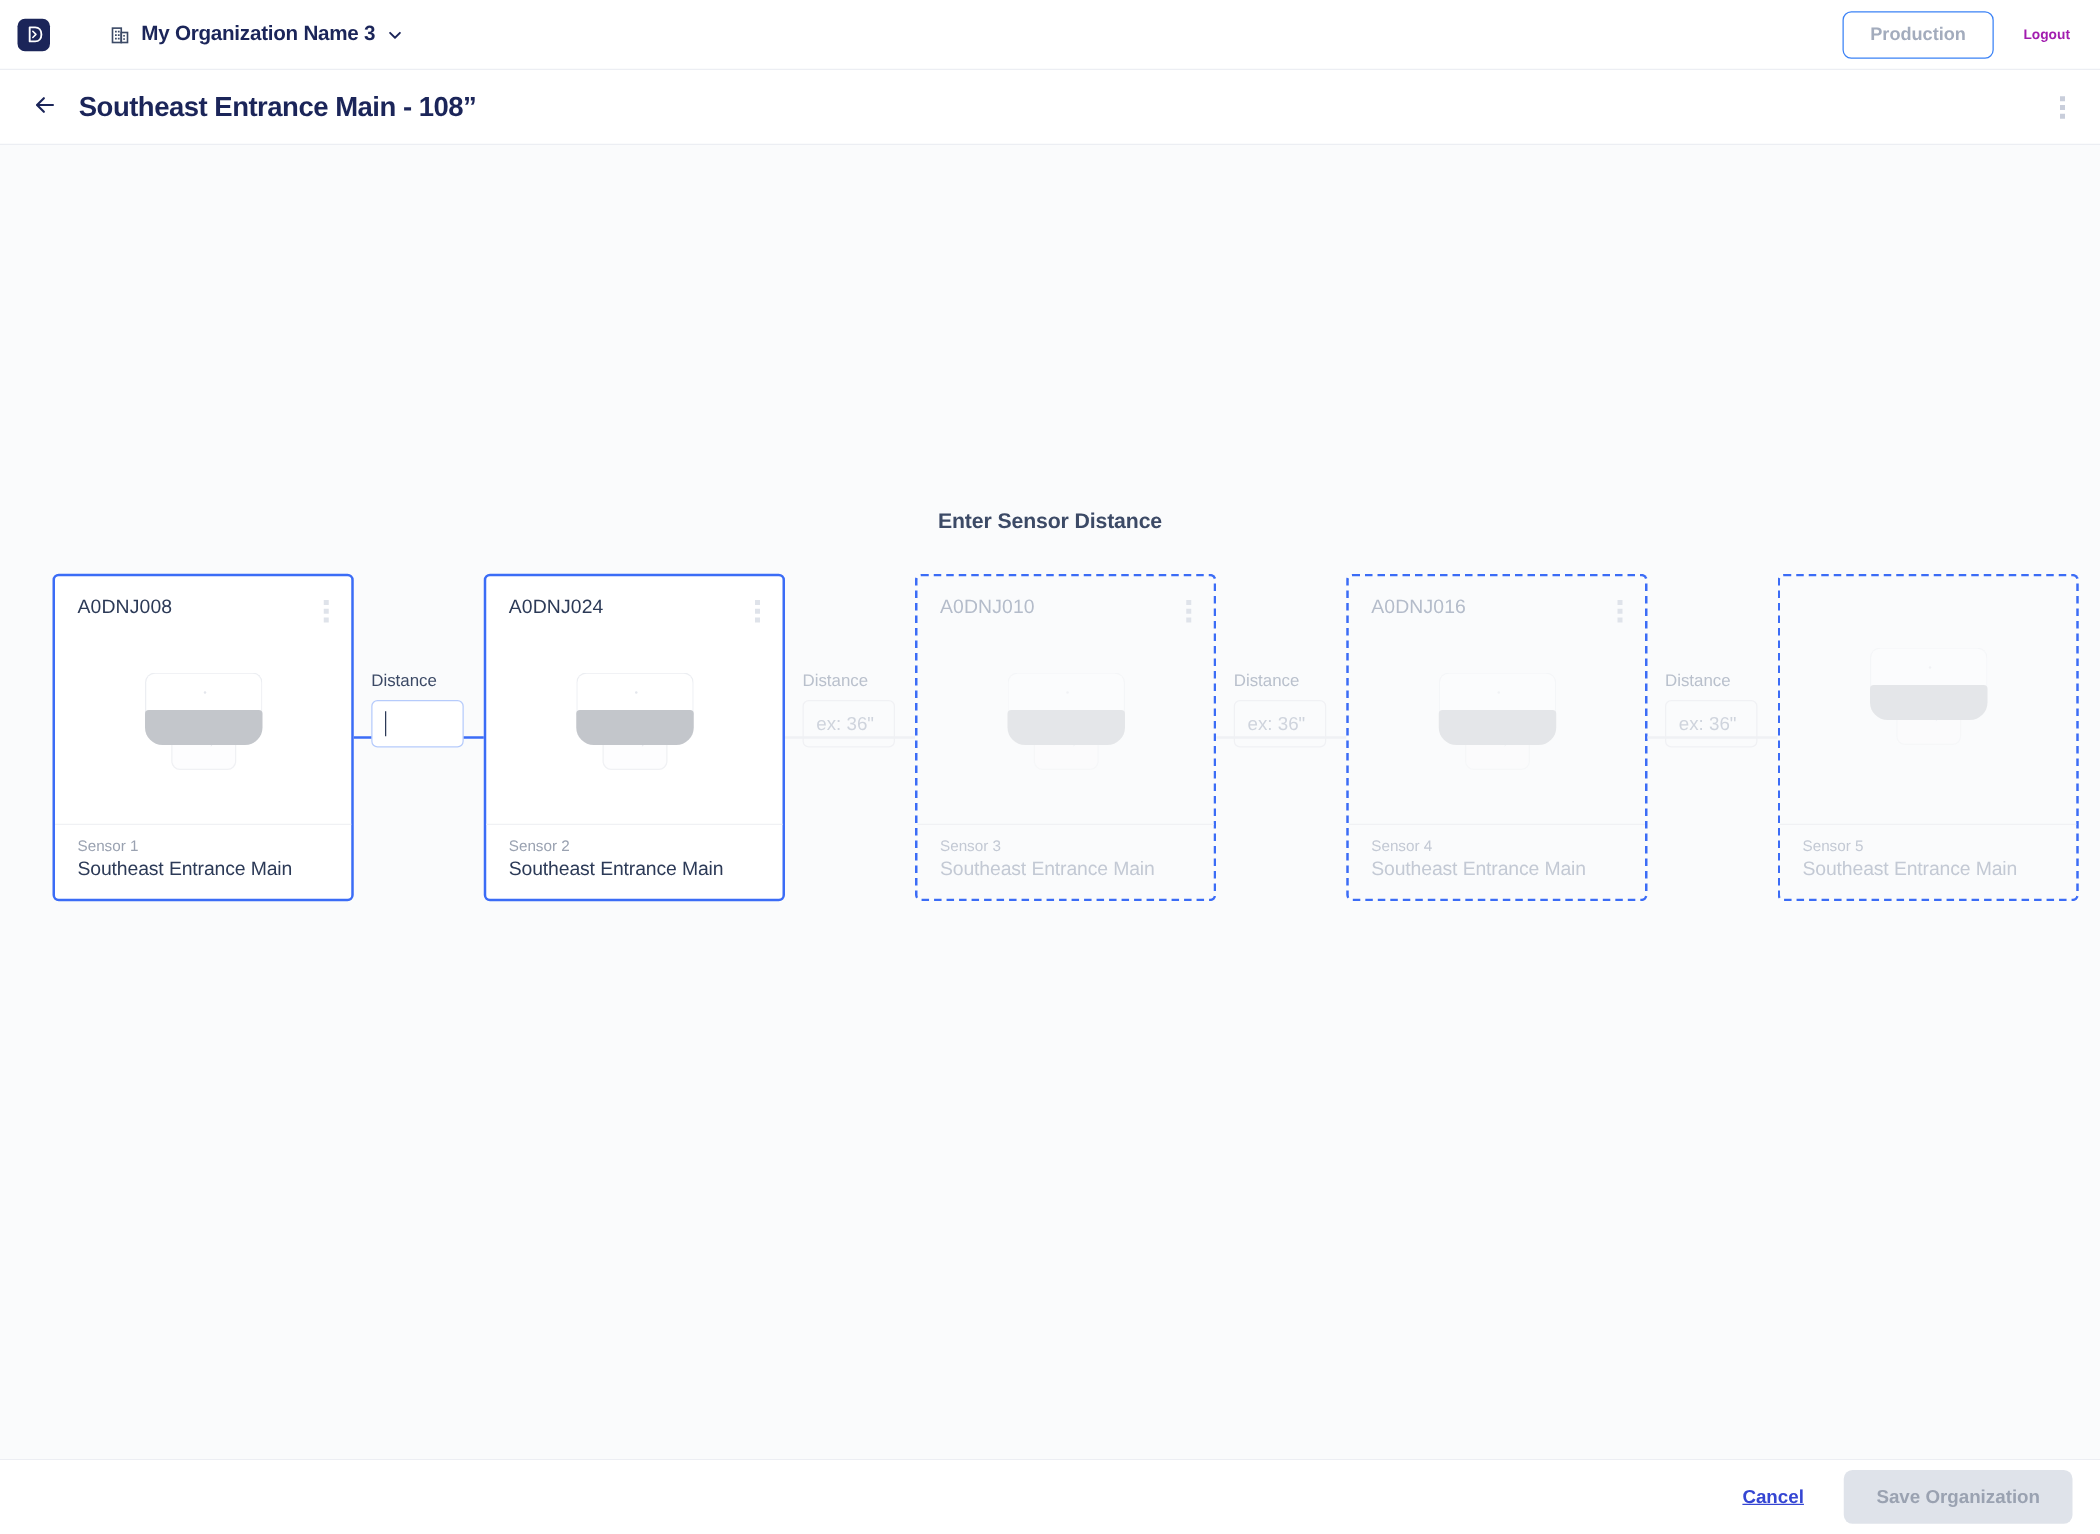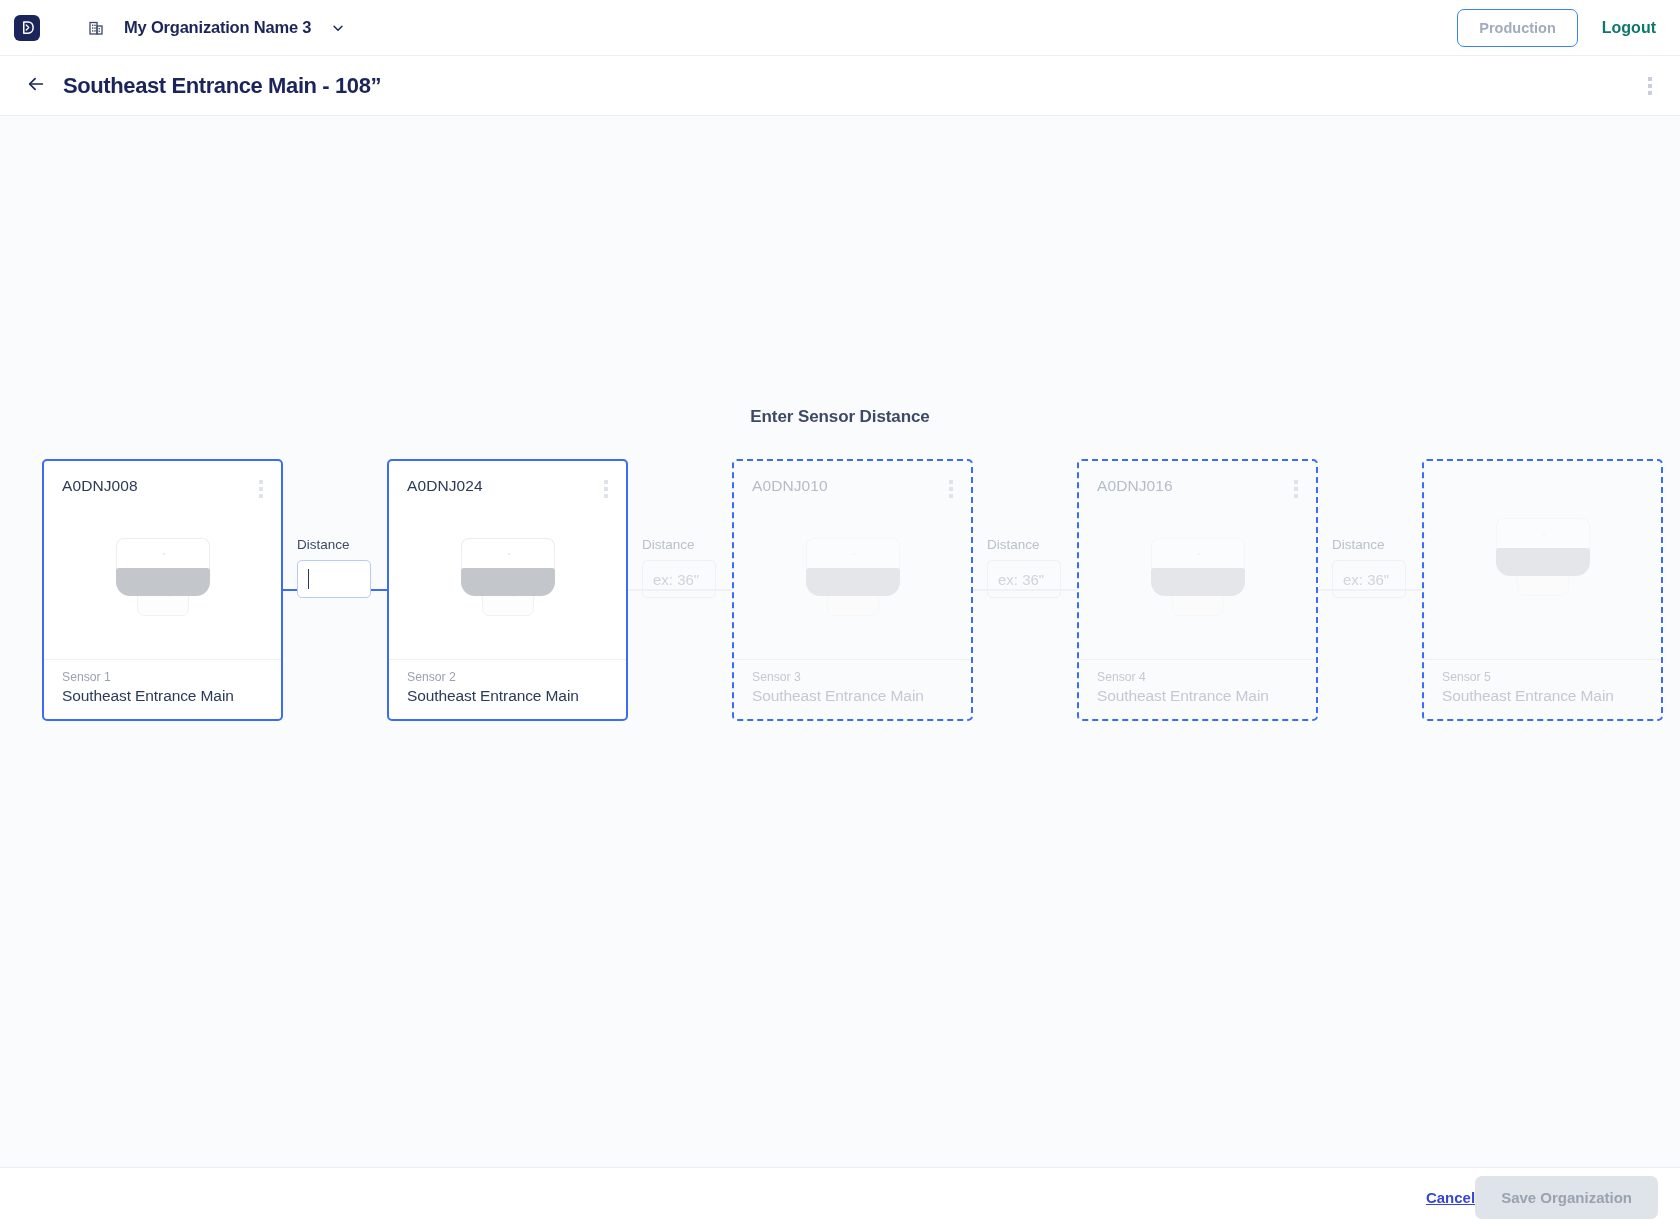--- a/index.html
+++ b/index.html
@@ -24,21 +24,21 @@
   }
   .brand-logo {
     width: 26px; height: 26px;
     background: #1b2559;
     border-radius: 6px;
     display: flex; align-items: center; justify-content: center;
     flex: none;
   }
   .brand-logo svg { display: block; }
   .org-chip {
-    display: flex; align-items: center; gap: 20px;
+    display: flex; align-items: center; gap: 9px;
     margin-left: 48px;
     cursor: pointer;
   }
   .org-icon { width: 16px; height: 16px; display: block; color: #3c4a66; }
   .org-name {
     font-size: 16.5px;
     font-weight: 600;
     color: #1b2559;
     letter-spacing: -0.2px;
   }
@@ -53,22 +53,22 @@
     background: #fff;
     color: #a3acbd;
     font-size: 14.5px;
     font-weight: 600;
     font-family: "Liberation Sans", sans-serif;
     padding: 10px 21px;
     cursor: pointer;
   }
   .logout-btn {
     background: none; border: none;
-    color: #0f766e;
-    font-size: 16px;
+    color: #a21caf;
+    font-size: 11px;
     font-weight: 700;
     font-family: "Liberation Sans", sans-serif;
     cursor: pointer;
     padding: 4px 2px;
     text-align: center;
   }
 
   
   .pagehead {
     height: 60px;
@@ -290,20 +290,21 @@
   }
 
   
   .bottombar {
     height: 60px;
     background: #ffffff;
     border-top: 1px solid #eceef3;
     display: flex;
     align-items: center;
     justify-content: flex-end;
+    gap: 32px;
     padding: 0 22px;
   }
   .cancel-link {
     background: none; border: none;
     color: #3546d3;
     font-size: 15px;
     font-weight: 600;
     font-family: "Liberation Sans", sans-serif;
     text-decoration: underline;
     cursor: pointer;

